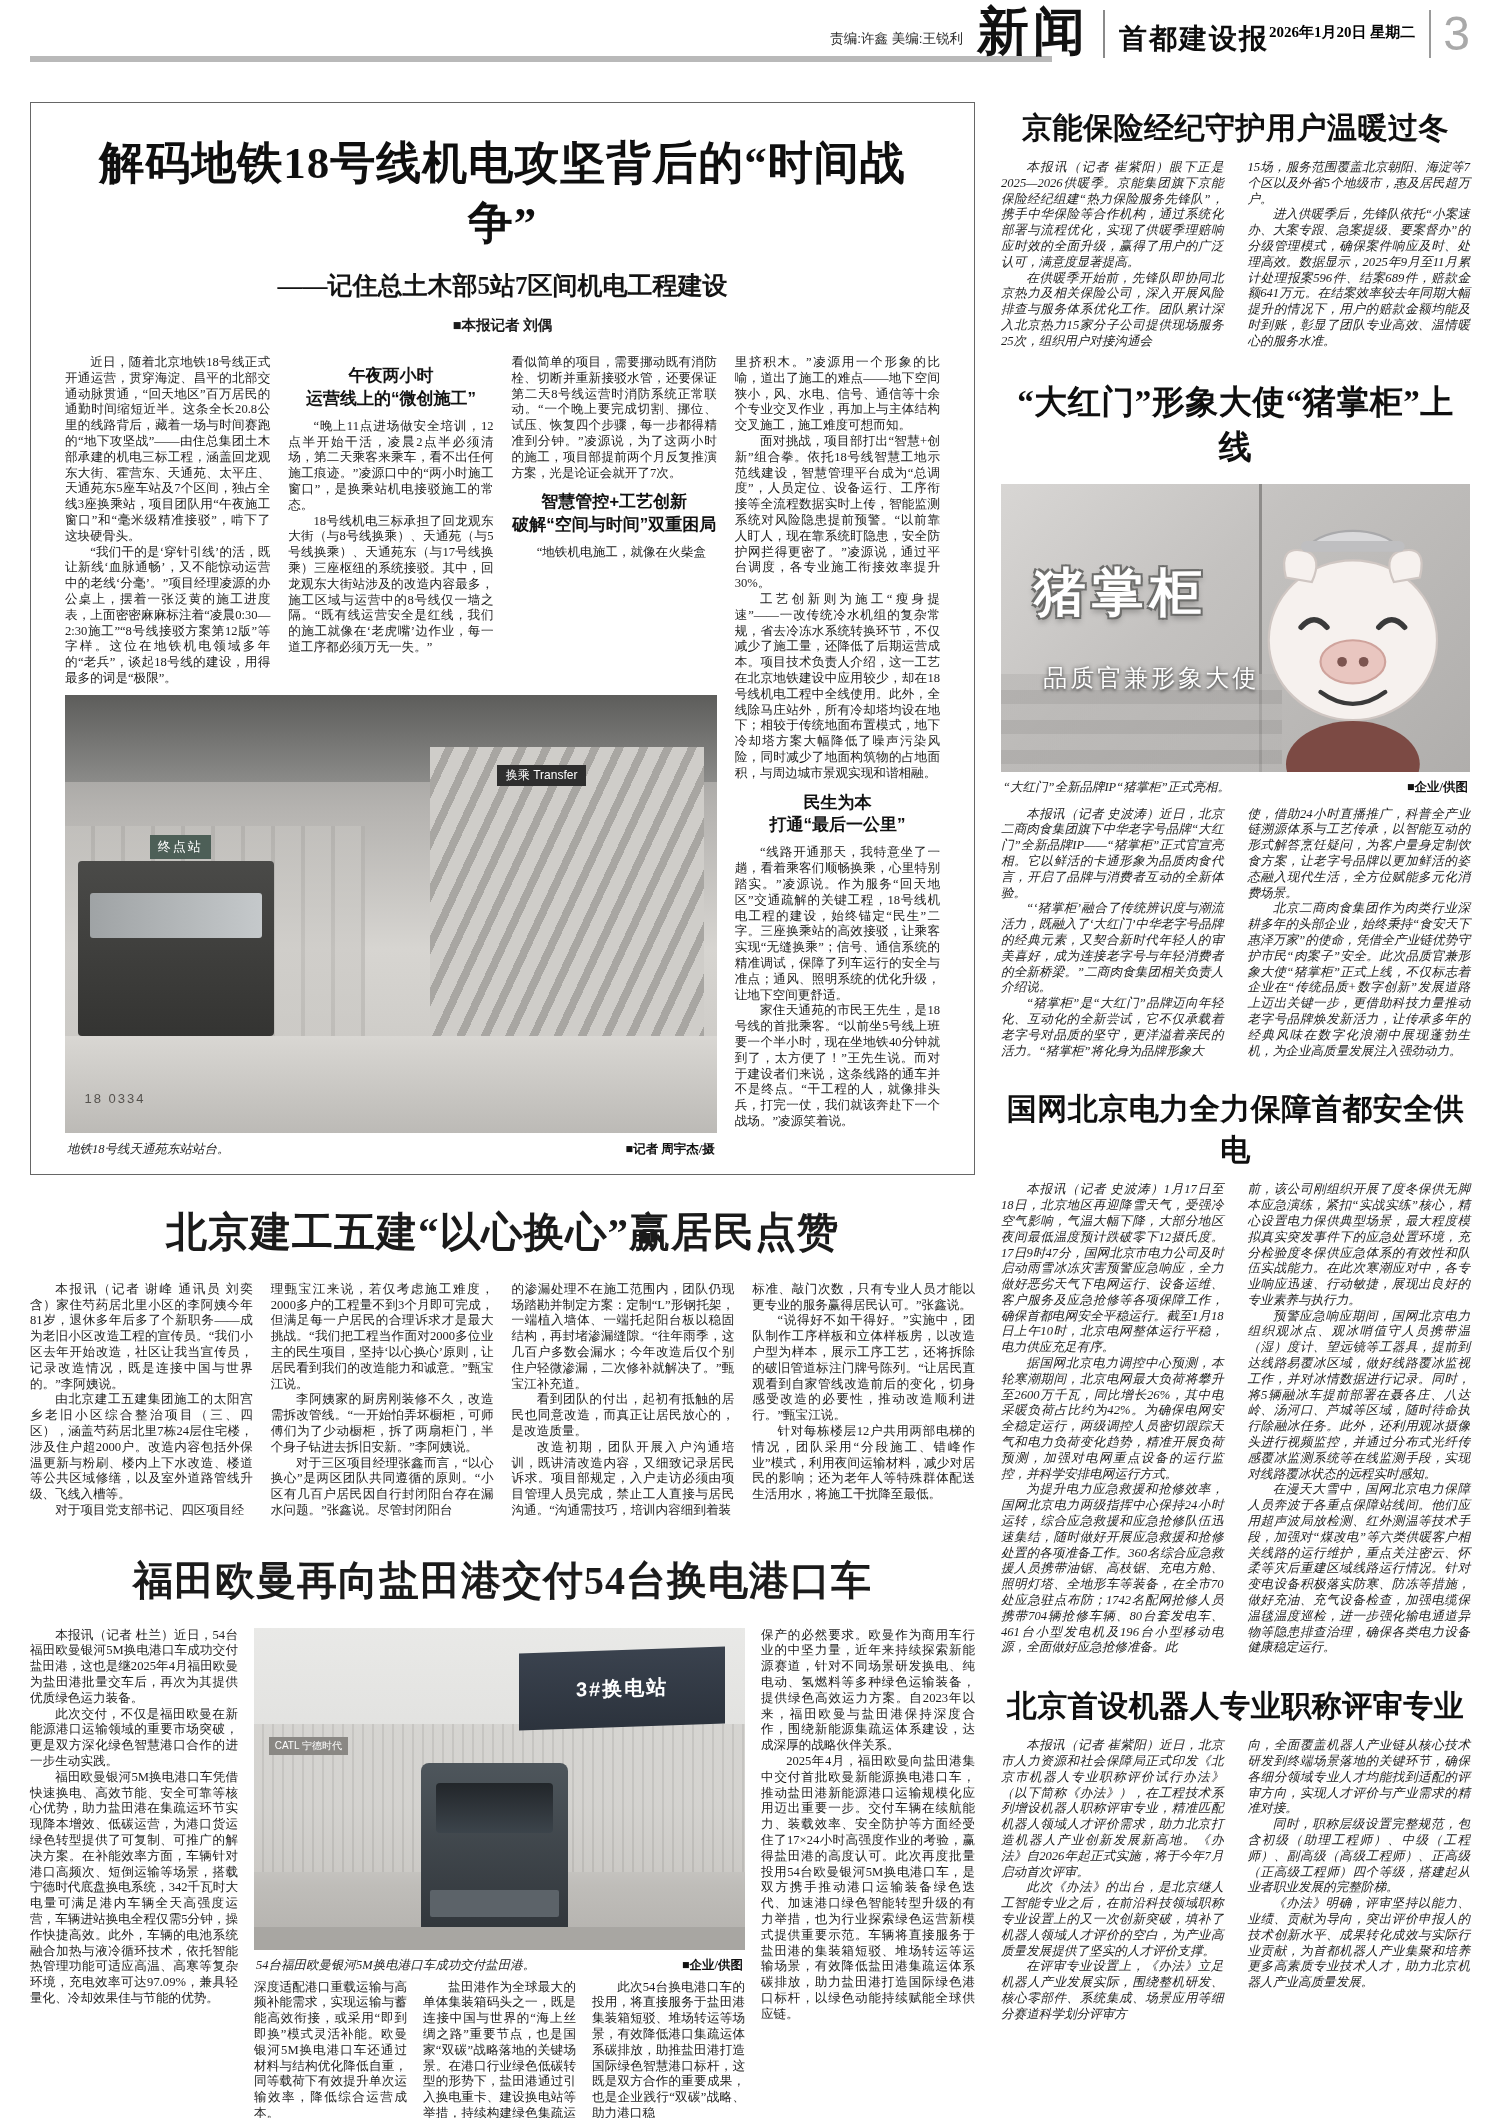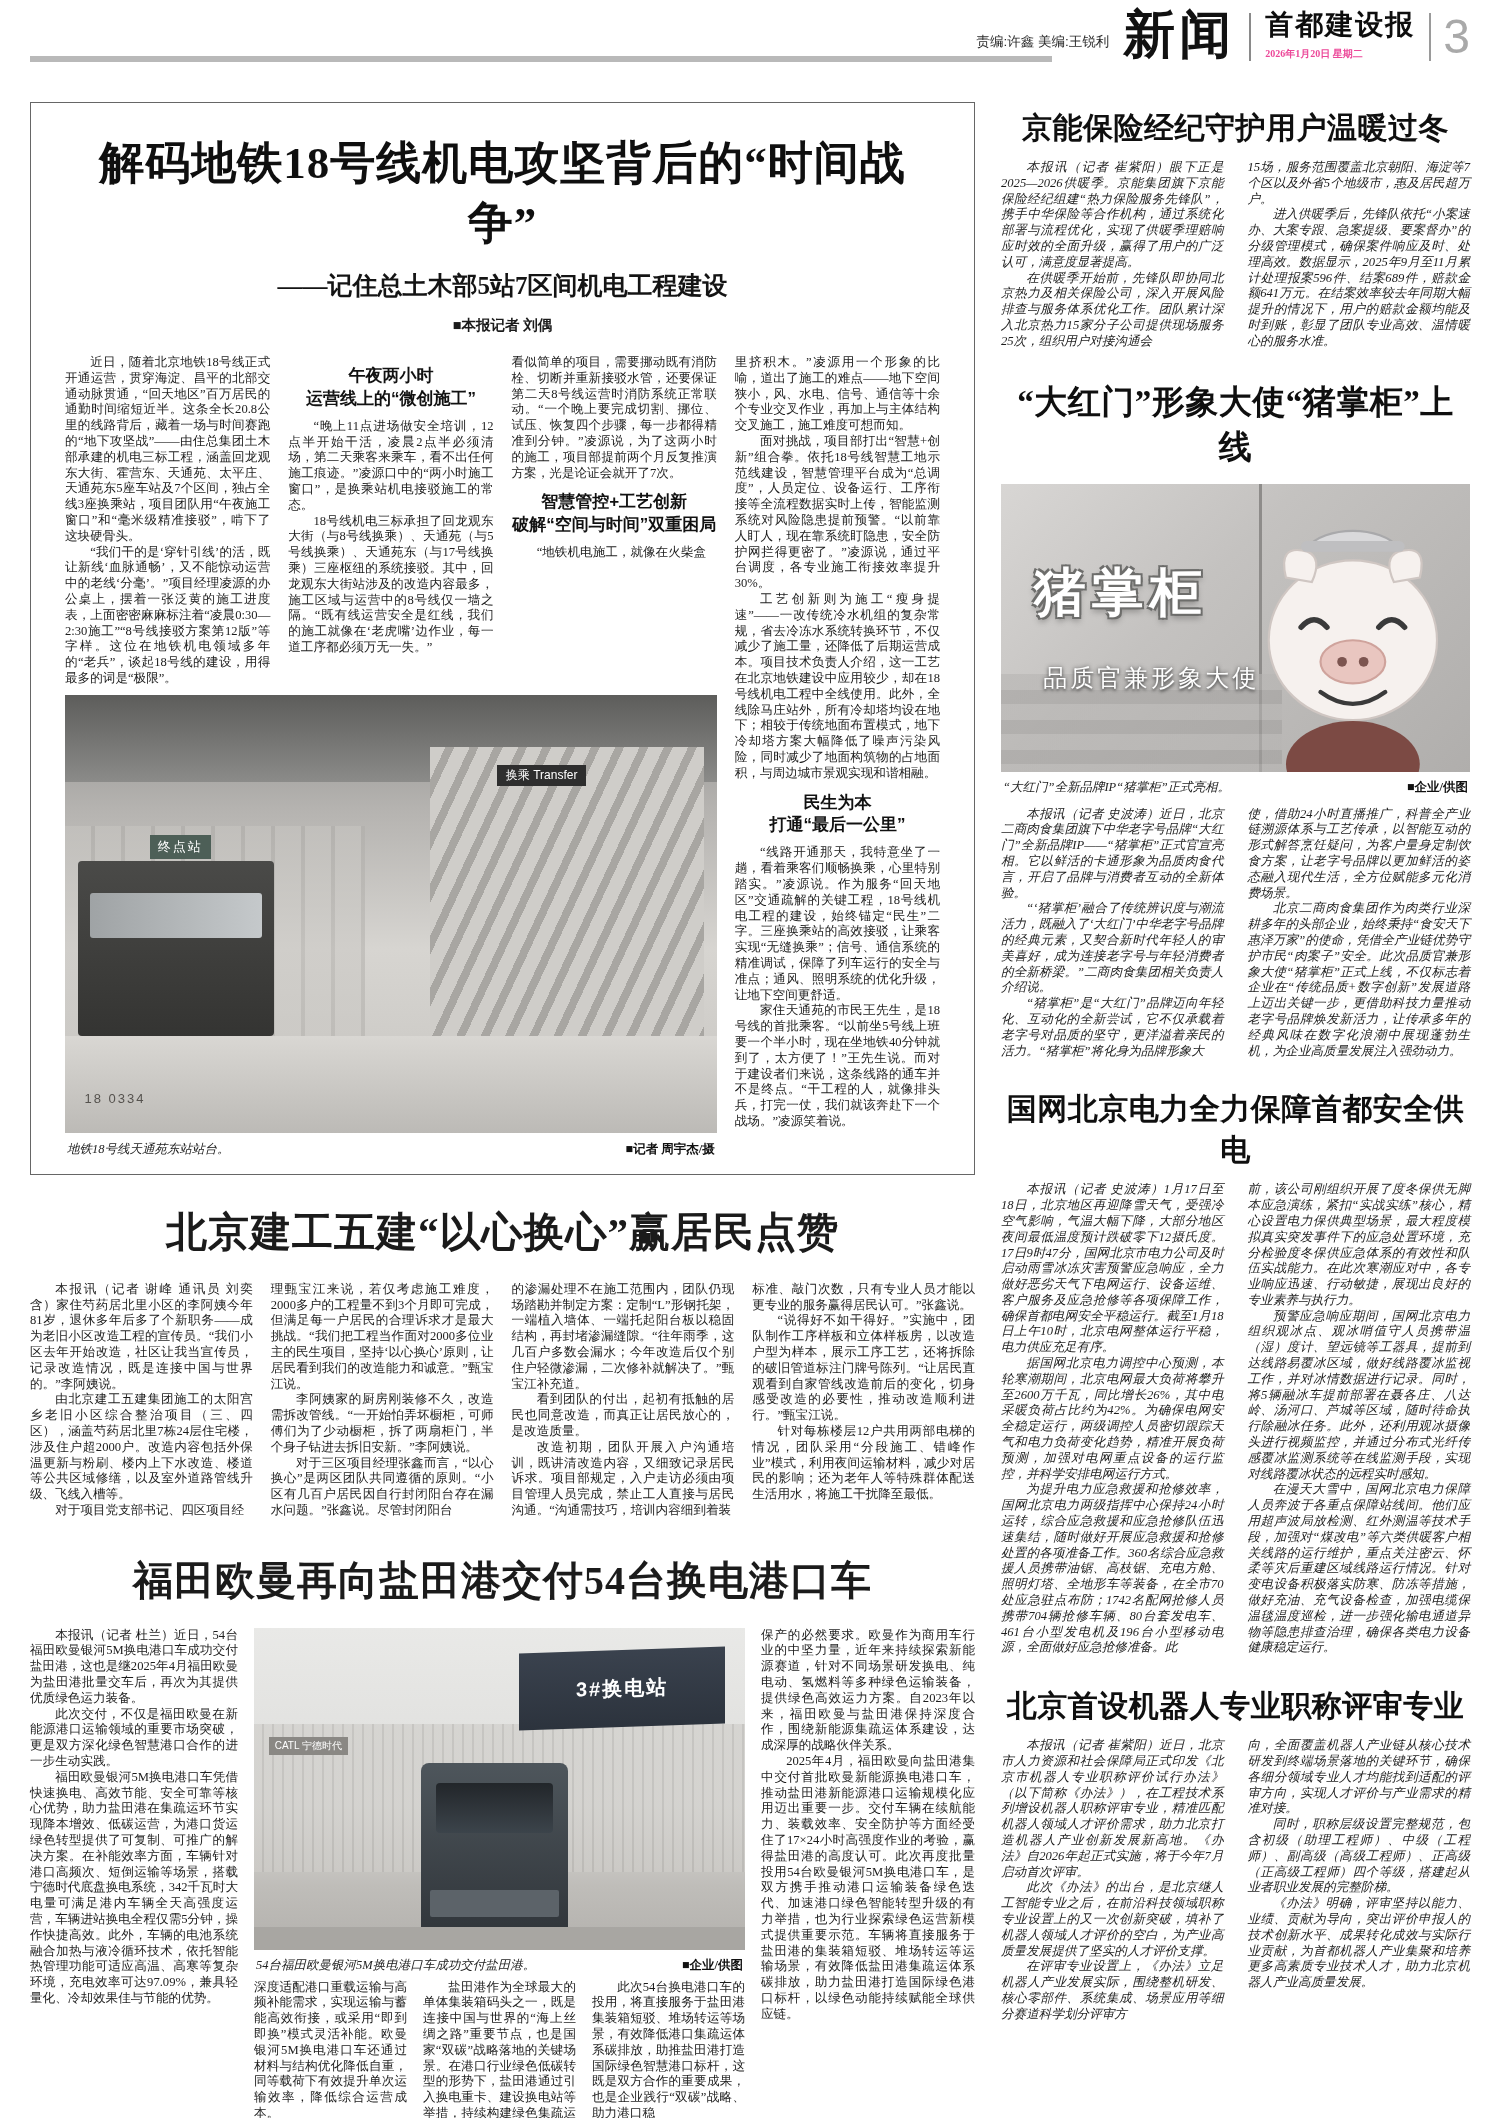--- a/index.html
+++ b/index.html
@@ -9,23 +9,23 @@
     font-family:"Liberation Serif","DejaVu Serif",serif;
     color:#1b1b1b;
   }
   
   .hdr { position:relative; height:74px; }
   .hdr-rule { position:absolute; left:30px; top:56px; width:1022px; height:6px; background:#b9b9b9; }
   .hdr-right { position:absolute; right:30px; top:6px; display:flex; align-items:flex-end; gap:14px; }
   .hdr-editors { font-size:13.5px; color:#2a2a2a; padding-bottom:10px; font-family:"Liberation Sans",sans-serif; }
   .hdr-section { font-size:52px; font-weight:700; letter-spacing:4px; line-height:1; color:#111; }
   .hdr-vd { width:2px; height:48px; background:#8a8a8a; }
-  .hdr-paper { display:flex; flex-direction:column; justify-content:flex-end; }
+  .hdr-paper { display:flex; flex-direction:row; justify-content:flex-end; }
   .hdr-paper-name { font-size:28px; font-weight:900; letter-spacing:2px; color:#0d0d0d; }
-  .hdr-paper-date { font-size:10px; font-weight:bold; margin-top:3px; color:#ec4899; }
+  .hdr-paper-date { font-size:15px; font-weight:bold; margin-top:3px; color:#000000; }
   .hdr-pageno { font-size:48px; color:#a9a9a9; line-height:1; padding-left:12px; border-left:2px solid #9a9a9a; font-family:"Liberation Sans",sans-serif; }
   
   .main { display:flex; gap:26px; margin:0 30px; }
   .colL { width:945px; flex:0 0 945px; }
   .colR { flex:1; min-width:0; }
   
   .fl-p, .fl-c { font-size:12.6px; line-height:15.8px; text-align:justify; color:#1c1c1c; }
   .fl-p { text-indent:2em; }
   .fl-c { text-indent:0; }
   h3.fl-s { font-size:17px; line-height:1.35; text-align:center; font-weight:900; margin:10px 0 8px;

